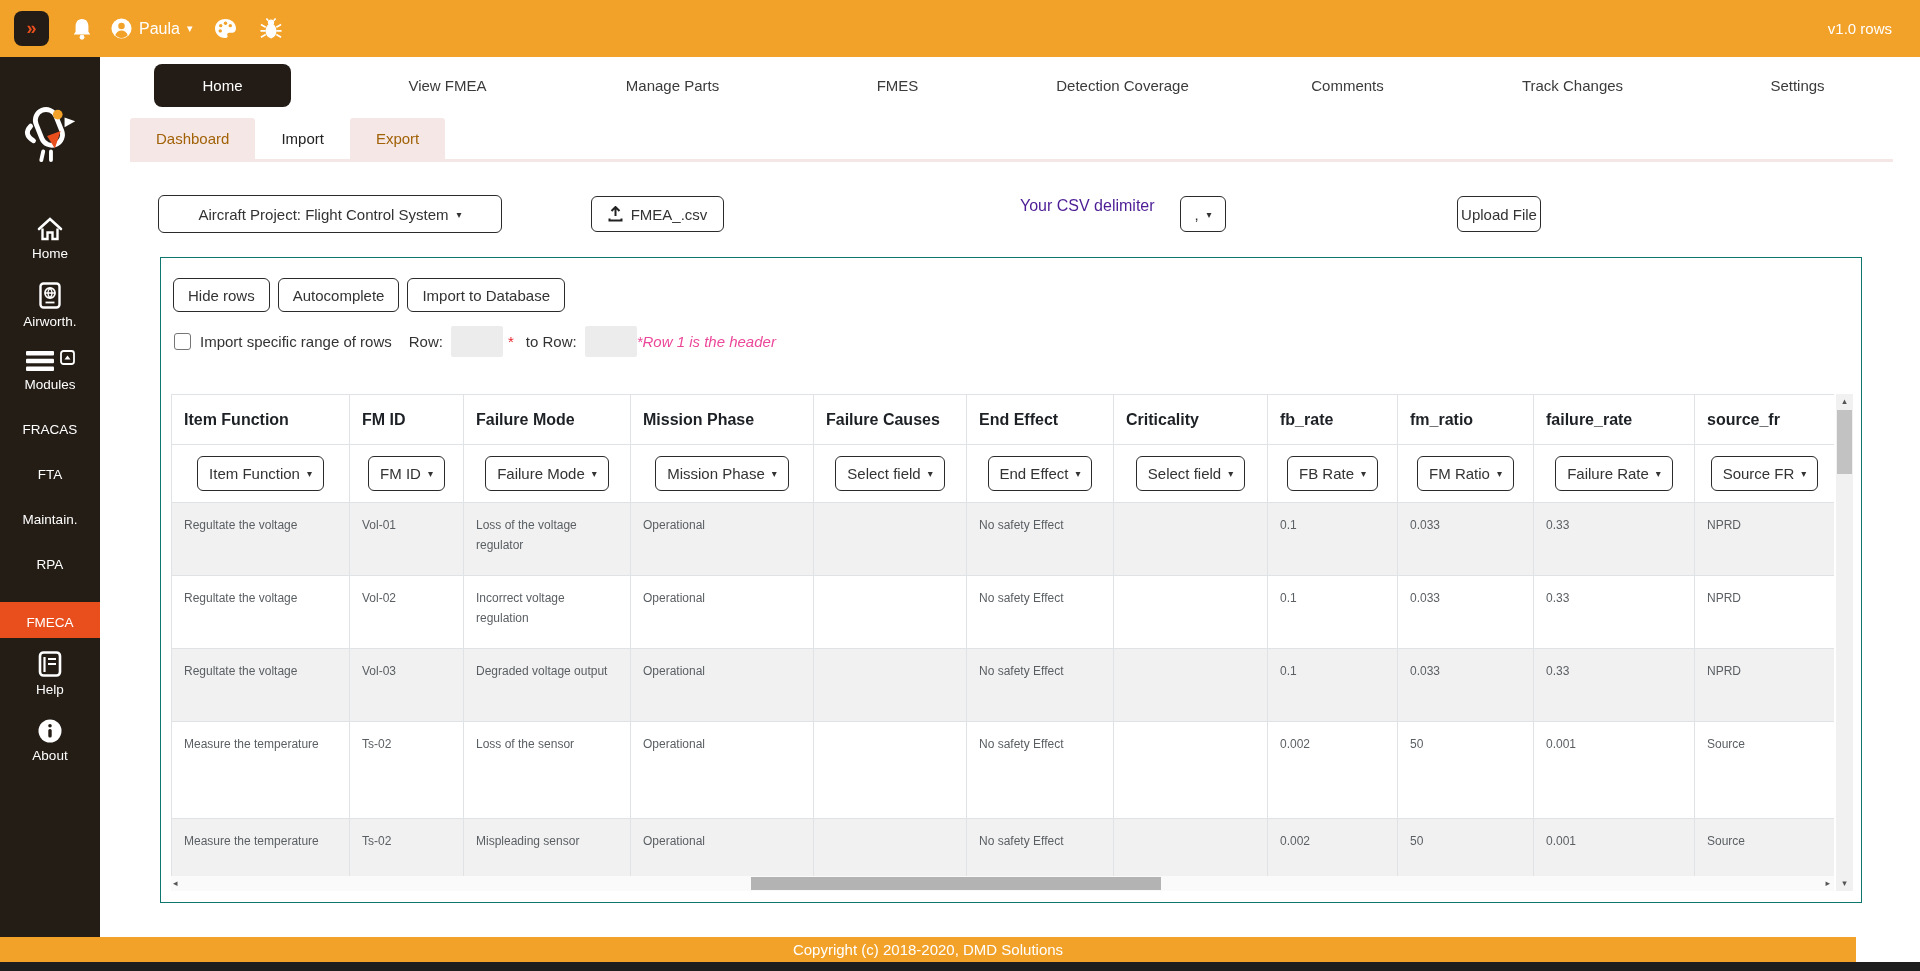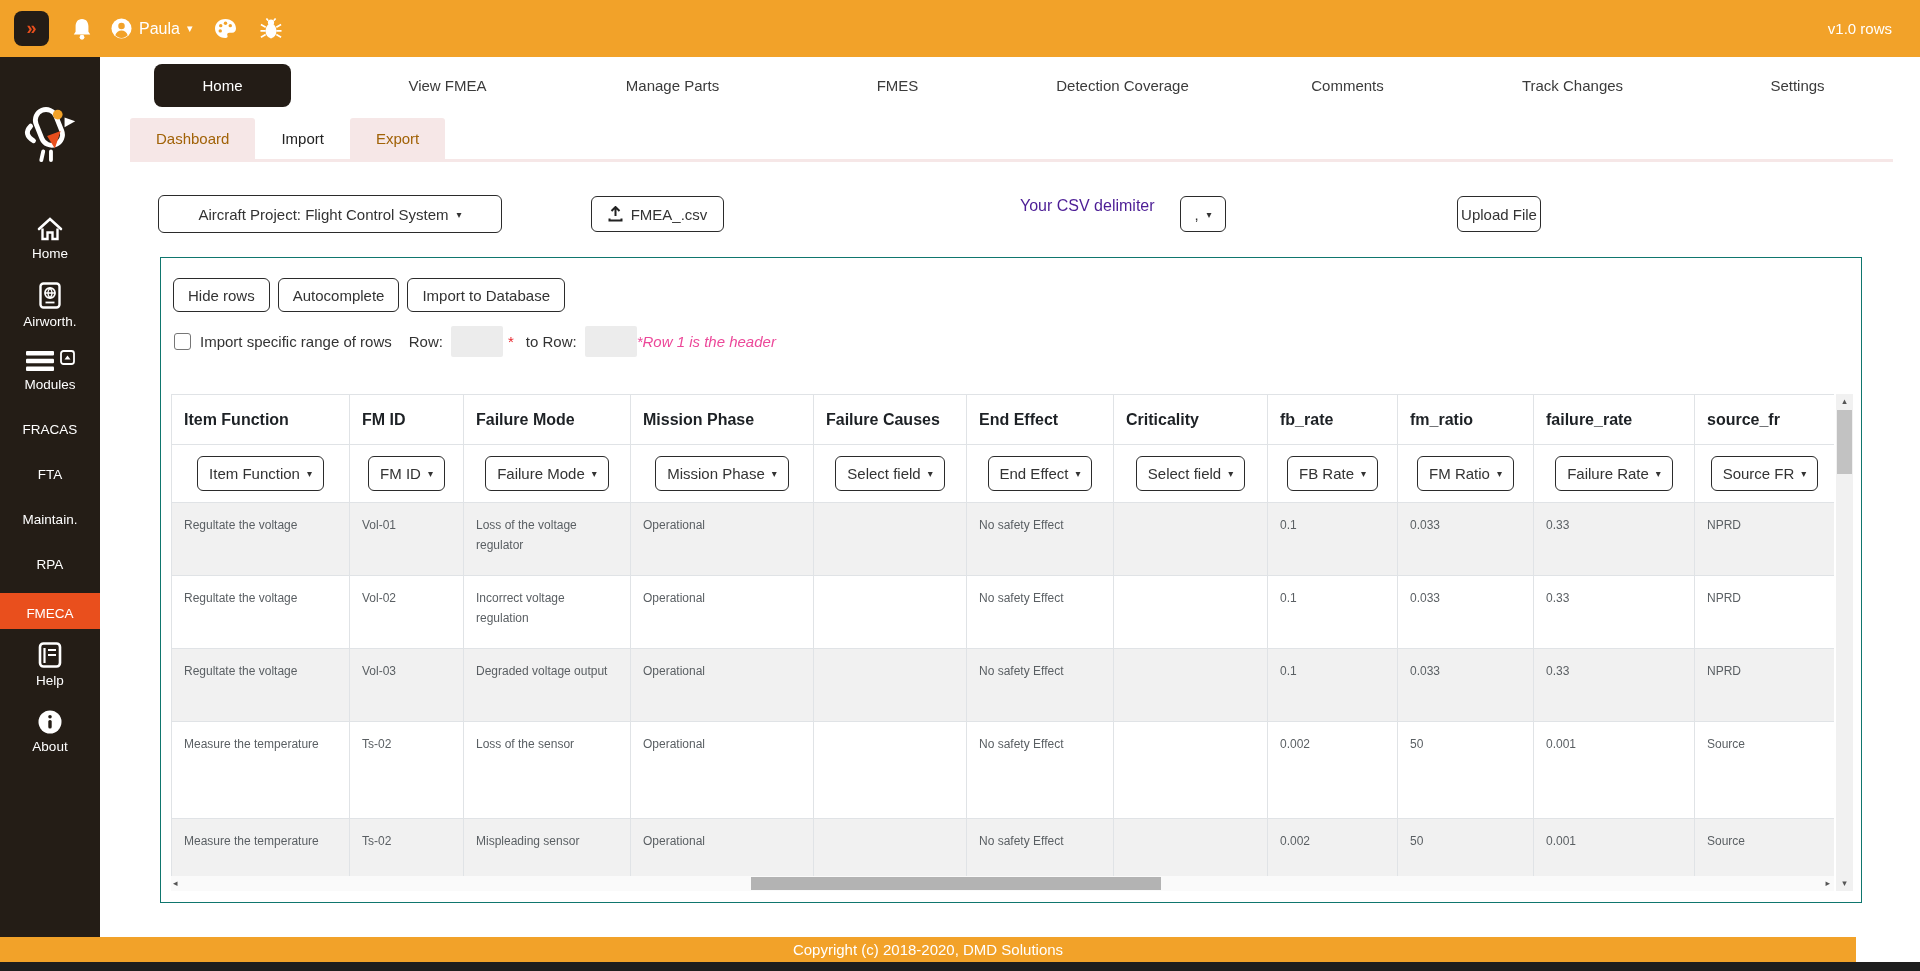--- a/index.html
+++ b/index.html
@@ -16,21 +16,21 @@
 
   
   .sidebar { position:absolute; left:0; top:57px; width:100px; height:880px; background:#241D16; display:flex; flex-direction:column; align-items:center; }
   .logo { margin-top:44px; }
   .side-item { display:flex; flex-direction:column; align-items:center; color:#fff; font-size:13.5px; cursor:pointer; width:100%; }
   .side-item .lbl { margin-top:5px; }
   .si-home { margin-top:50px; }
   .si-airworth { margin-top:21px; }
   .si-modules { margin-top:21px; }
   .si-text { margin-top:25px; }
-  .si-fmeca { margin-top:21px; background:#E94F1D; padding:8px 0; }
+  .si-fmeca { margin-top:30px; background:#E94F1D; padding:8px 0; }
   .si-help { margin-top:13px; }
   .si-about { margin-top:22px; }
   .modules-icons { display:flex; align-items:flex-start; gap:6px; }
 
   
   .main { position:absolute; left:100px; top:57px; width:1820px; height:880px; background:#fff; }
 
   .mainnav { display:flex; height:56px; align-items:center; padding:0 10px; }
   .mainnav .nav-item { flex:1; text-align:center; font-size:15px; color:#3b3b3b; cursor:pointer; }
   .mainnav .nav-item .pill { display:inline-block; background:#231C16; color:#fff; padding:13px 48px; border-radius:8px; }

